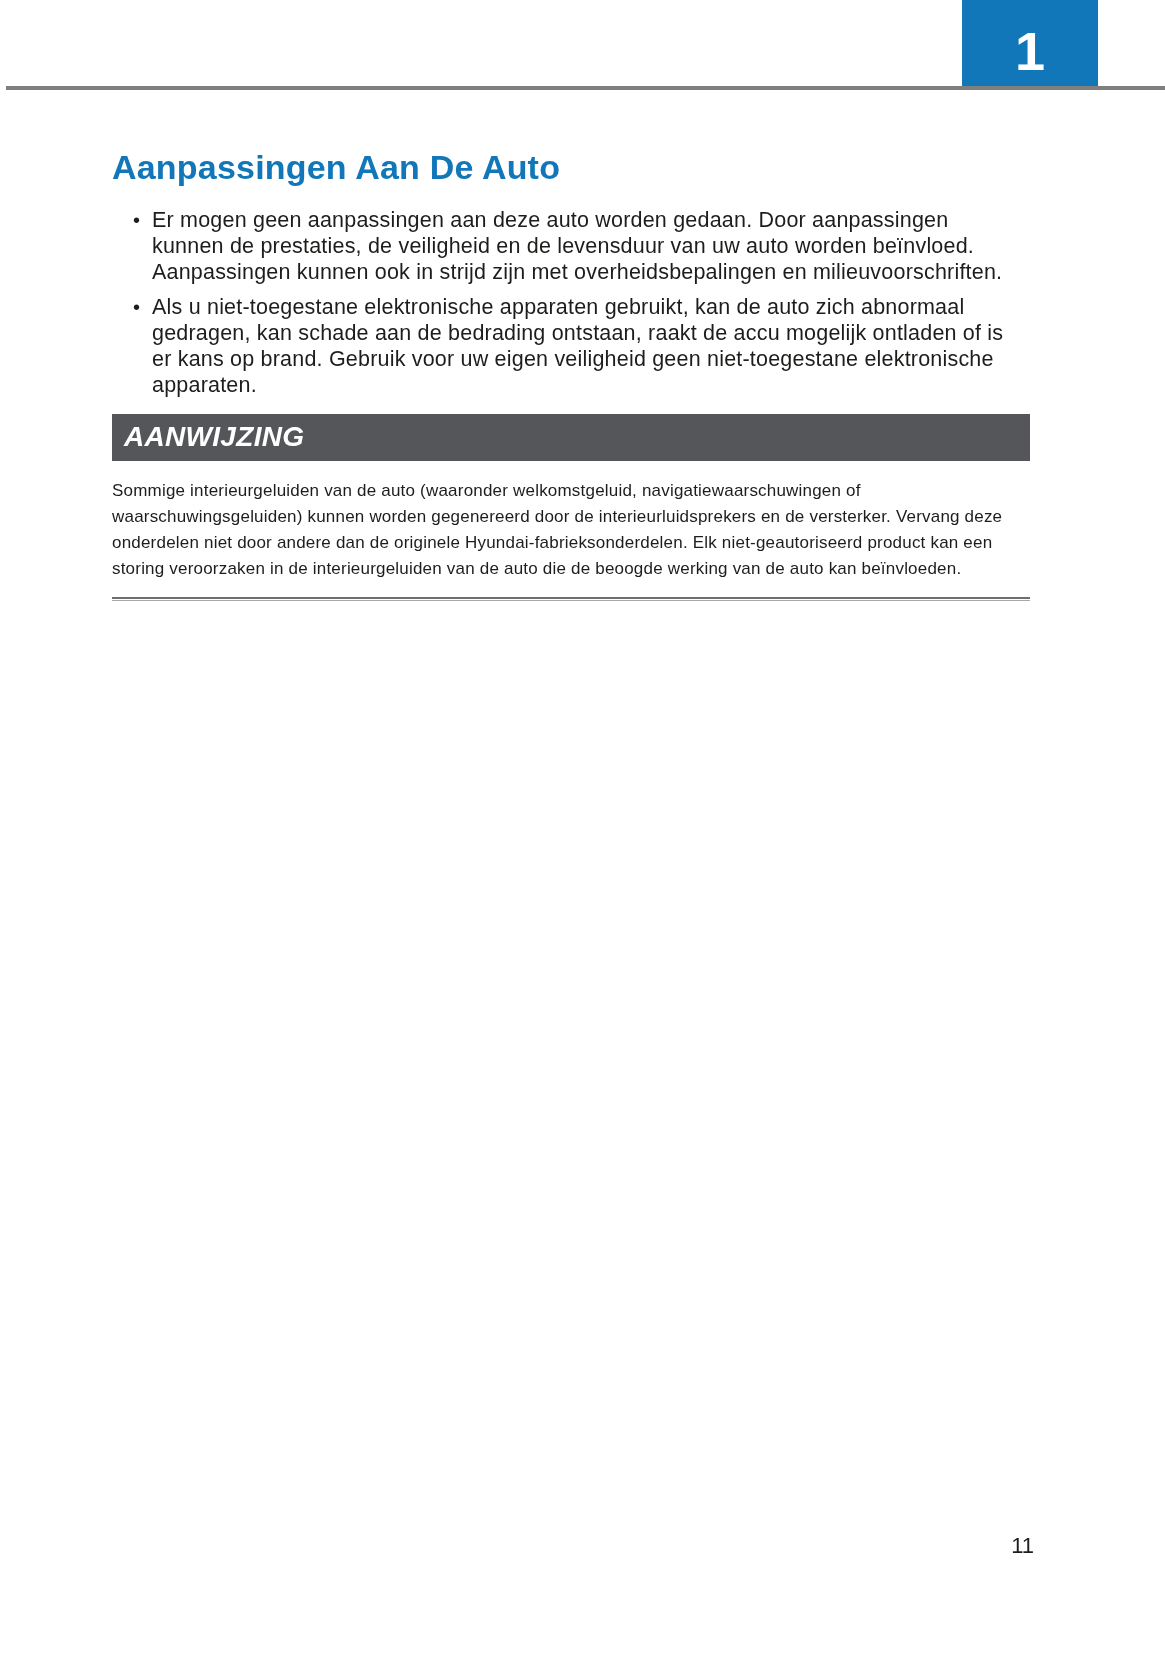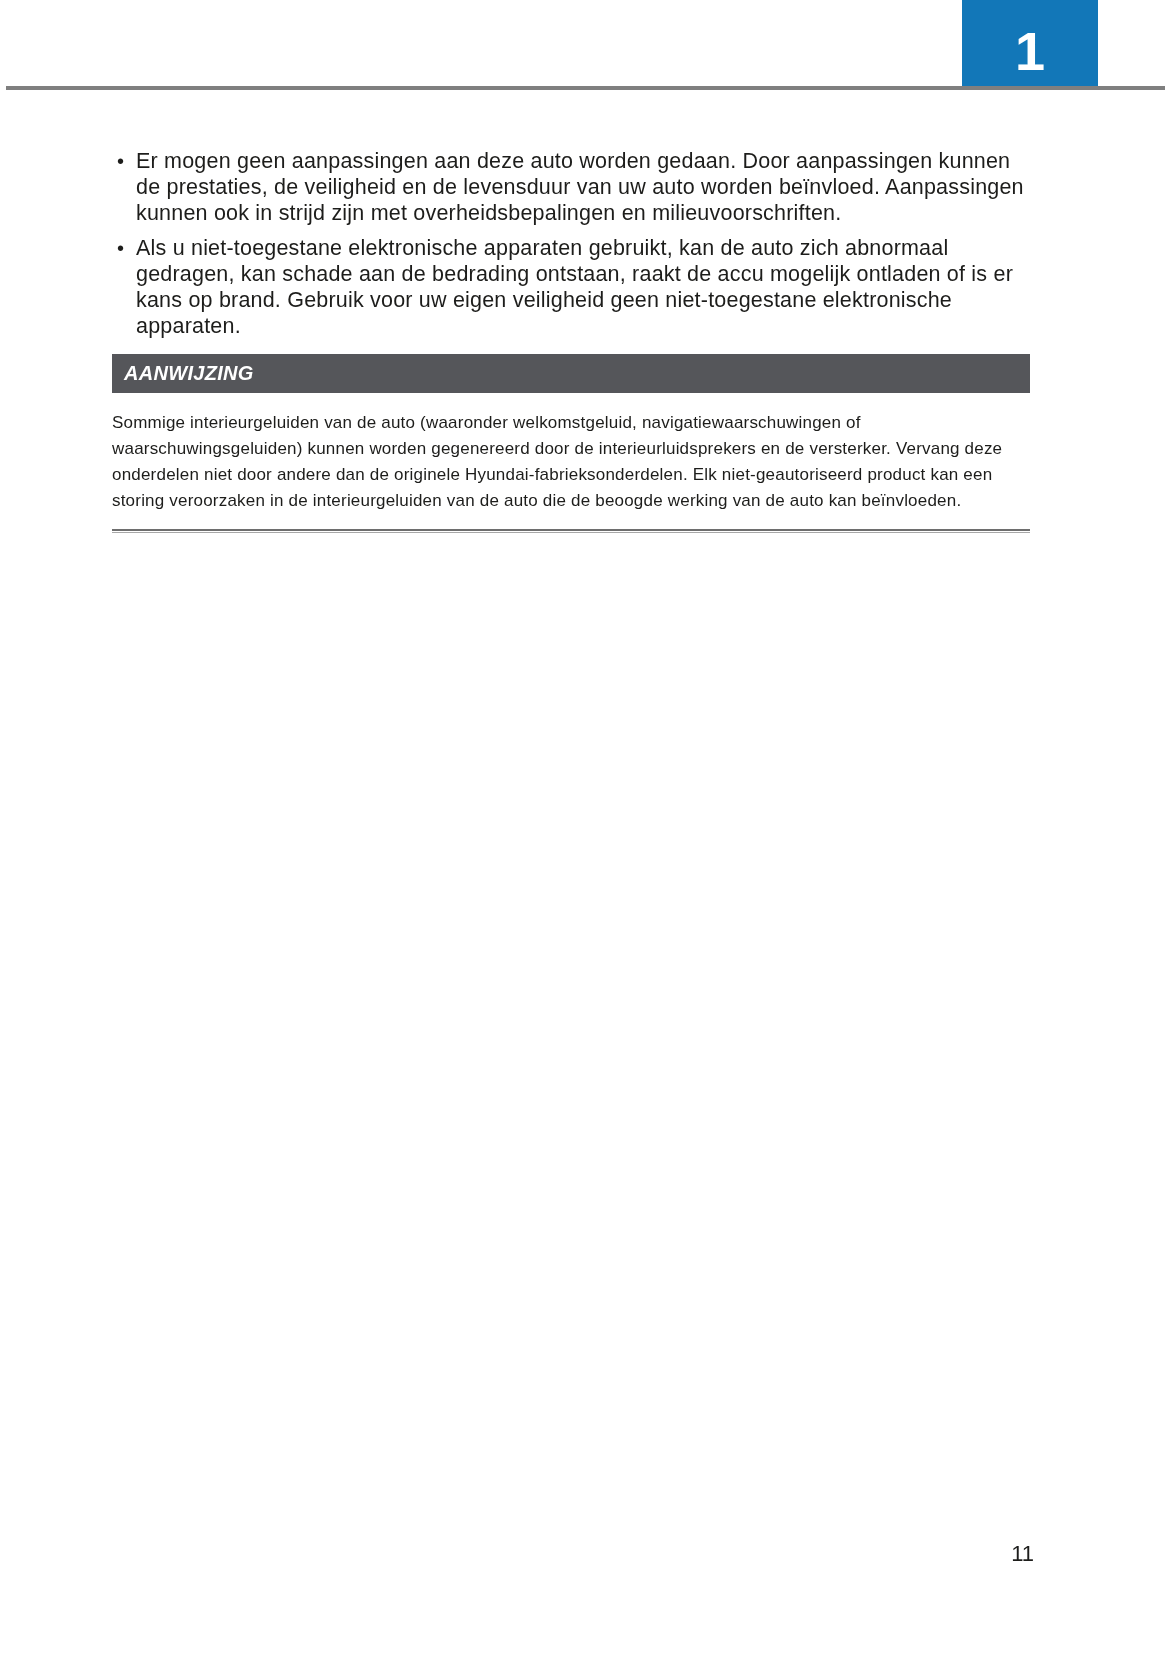--- a/index.html
+++ b/index.html
@@ -52,21 +52,21 @@
     width: 918px;
   }
   .page-title {
     margin: 0 0 20px 0;
     font-size: 34px;
     font-weight: bold;
     color: #1277b8;
     letter-spacing: 0.2px;
   }
   .bullet-list {
-    margin: 0;
+    margin: 16px;
     padding: 0;
     list-style: none;
   }
   .bullet-list li {
     position: relative;
     padding-left: 24px;
     margin-bottom: 9px;
     font-size: 21.5px;
     line-height: 26px;
     letter-spacing: 0.2px;
@@ -77,59 +77,60 @@
     left: 5px;
     top: 0;
     font-size: 20px;
   }
   .notice-banner {
     margin-top: 15px;
     background: #55565a;
     color: #ffffff;
     font-style: italic;
     font-weight: bold;
-    font-size: 20px;
+    font-size: 28px;
     line-height: 1;
     padding: 9px 14px 10px 12px;
     letter-spacing: 0.3px;
   }
   .notice-body {
     margin: 17px 0 0 0;
     font-size: 17px;
     line-height: 26px;
     letter-spacing: 0.2px;
     width: 905px;
   }
   .end-rule {
     margin-top: 15px;
     height: 1px;
     border-top: 2px solid #6e6e6e;
     border-bottom: 1px solid #a8a8a8;
   }
   .page-number {
     position: absolute;
     right: 131px;
-    bottom: 86px;
+    bottom: 94px;
     font-size: 22px;
     color: #1d1d1b;
   }
 </style>
 </head>
 <body>
 
 <div class="page">
 
   <div class="chapter-tab">
     <span class="chapter-number">1</span>
   </div>
 
   <div class="header-rule"></div>
 
   <div class="content">
 
+    <h1 class="page-title">Aanpassingen Aan De Auto</h1>
 
     <ul class="bullet-list">
       <li>Er mogen geen aanpassingen aan deze auto worden gedaan. Door aanpassingen kunnen de prestaties, de veiligheid en de levensduur van uw auto worden beïnvloed. Aanpassingen kunnen ook in strijd zijn met overheidsbepalingen en milieuvoorschriften.</li>
       <li>Als u niet-toegestane elektronische apparaten gebruikt, kan de auto zich abnormaal gedragen, kan schade aan de bedrading ontstaan, raakt de accu mogelijk ontladen of is er kans op brand. Gebruik voor uw eigen veiligheid geen niet-toegestane elektronische apparaten.</li>
     </ul>
 
     <div class="notice-banner">
       <span>AANWIJZING</span>
     </div>
 

